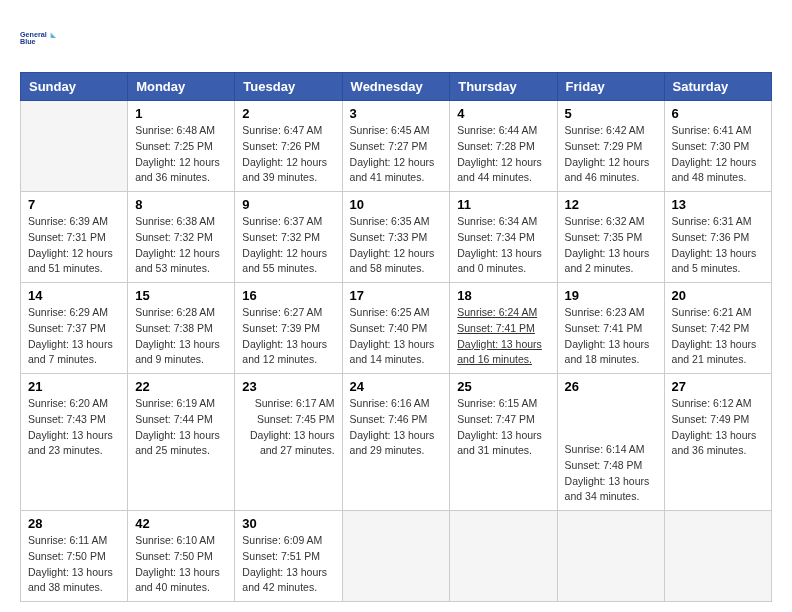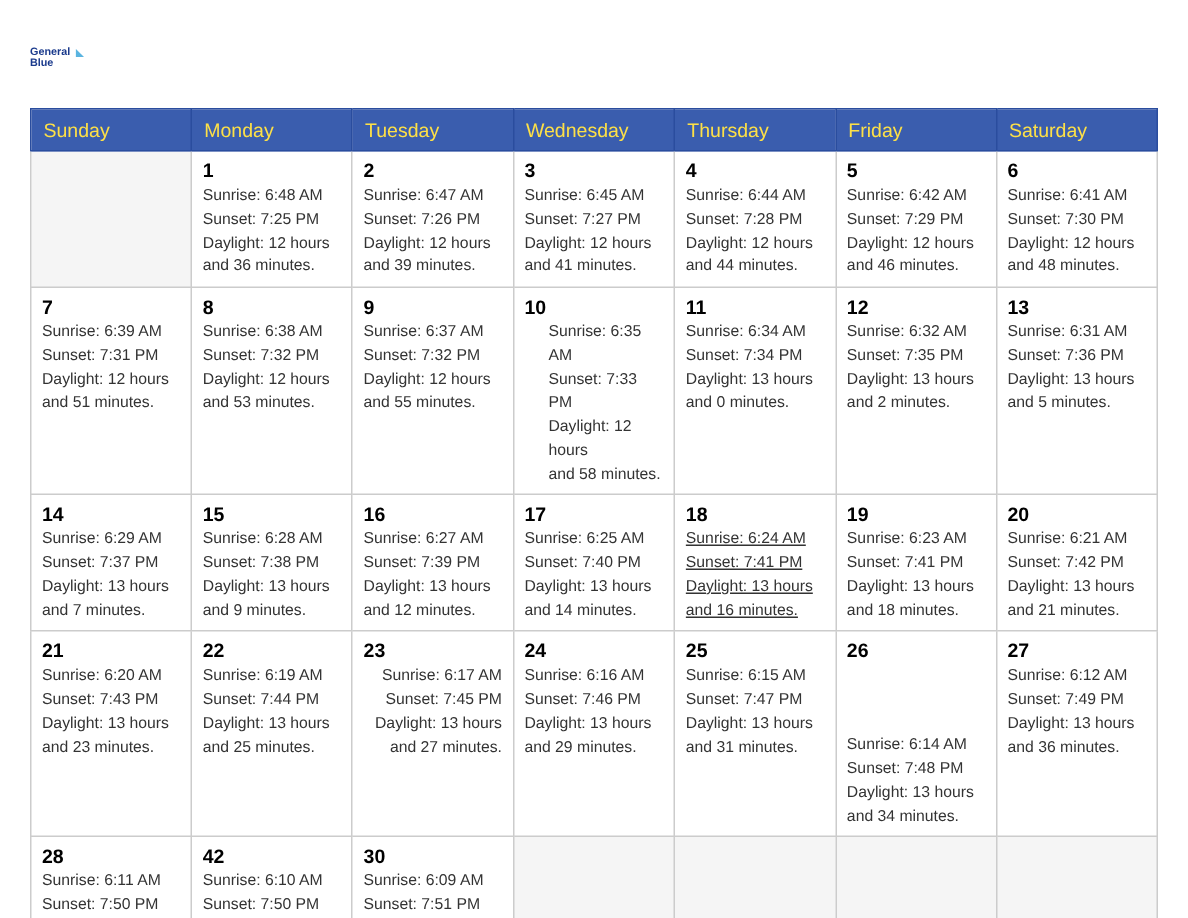--- a/index.html
+++ b/index.html
@@ -37,23 +37,23 @@
       font-size: 14px;
       color: #333;
     }
     .calendar {
       width: 100%;
       border-collapse: collapse;
       border: 1px solid #ccc;
     }
     .calendar th {
       background: #3a5dae;
-      color: #fde047;
+      color: #ffffff;
       font-size: 13px;
-      font-weight: normal;
+      font-weight: bold;
       padding: 6px 8px;
       text-align: left;
       border: 1px solid #2a4d9e;
     }
     .calendar td {
       vertical-align: top;
       padding: 5px 7px;
       border: 1px solid #ccc;
       font-size: 11px;
       color: #333;
@@ -172,21 +172,21 @@
         </td>
         <td>
           <span class="day-num">9</span>
           <div class="day-info" style="white-space: pre-line;">Sunrise: 6:37 AM
 Sunset: 7:32 PM
 Daylight: 12 hours
 and 55 minutes.</div>
         </td>
         <td>
           <span class="day-num">10</span>
-          <div class="day-info" style="white-space: pre-line; margin-left: 16px;">Sunrise: 6:35 AM
+          <div class="day-info" style="white-space: pre-line;">Sunrise: 6:35 AM
 Sunset: 7:33 PM
 Daylight: 12 hours
 and 58 minutes.</div>
         </td>
         <td>
           <span class="day-num">11</span>
           <div class="day-info" style="white-space: pre-line;">Sunrise: 6:34 AM
 Sunset: 7:34 PM
 Daylight: 13 hours
 and 0 minutes.</div>

